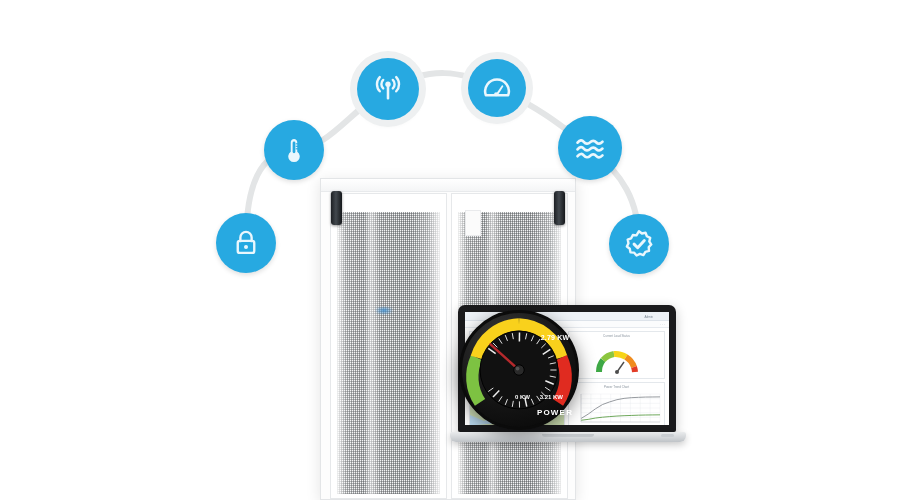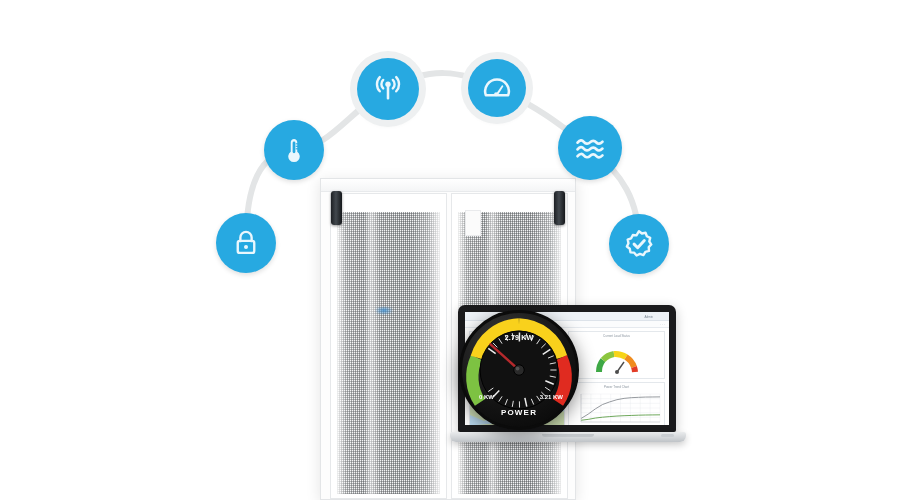--- a/index.html
+++ b/index.html
@@ -127,20 +127,21 @@
     border-radius:50%;
     background:radial-gradient(circle at 38% 28%, #3b3b3b 0%, #141414 55%, #050505 100%);
     box-shadow:0 5px 18px rgba(0,0,0,0.45);
     border:3px solid #0b0b0b;
   }
   .gauge-face { position:absolute; inset:0; }
   .gauge-txt {
     position:absolute; color:#ffffff;
     font-family:"Liberation Sans", sans-serif;
     white-space:nowrap;
+    margin-left:36px;
   }
   .g-val { font-size:7px; font-weight:bold; letter-spacing:0.2px; }
   .g-min, .g-max { font-size:6px; font-weight:bold; }
   .g-title { font-size:8px; font-weight:bold; letter-spacing:1.2px; }
 </style>
 </head>
 <body>
 
 <div id="stage">
 

